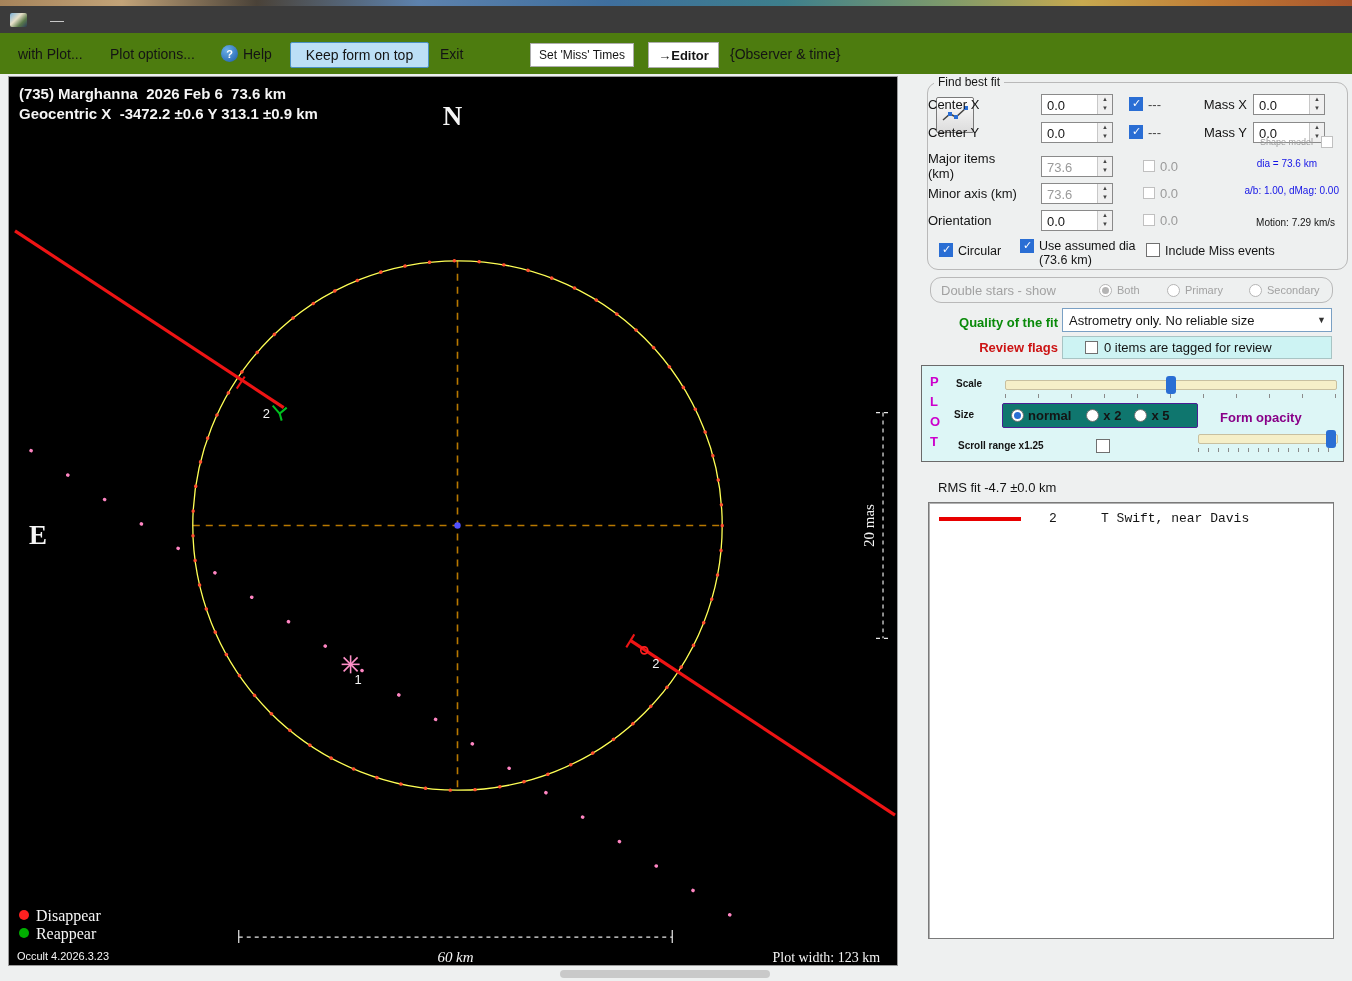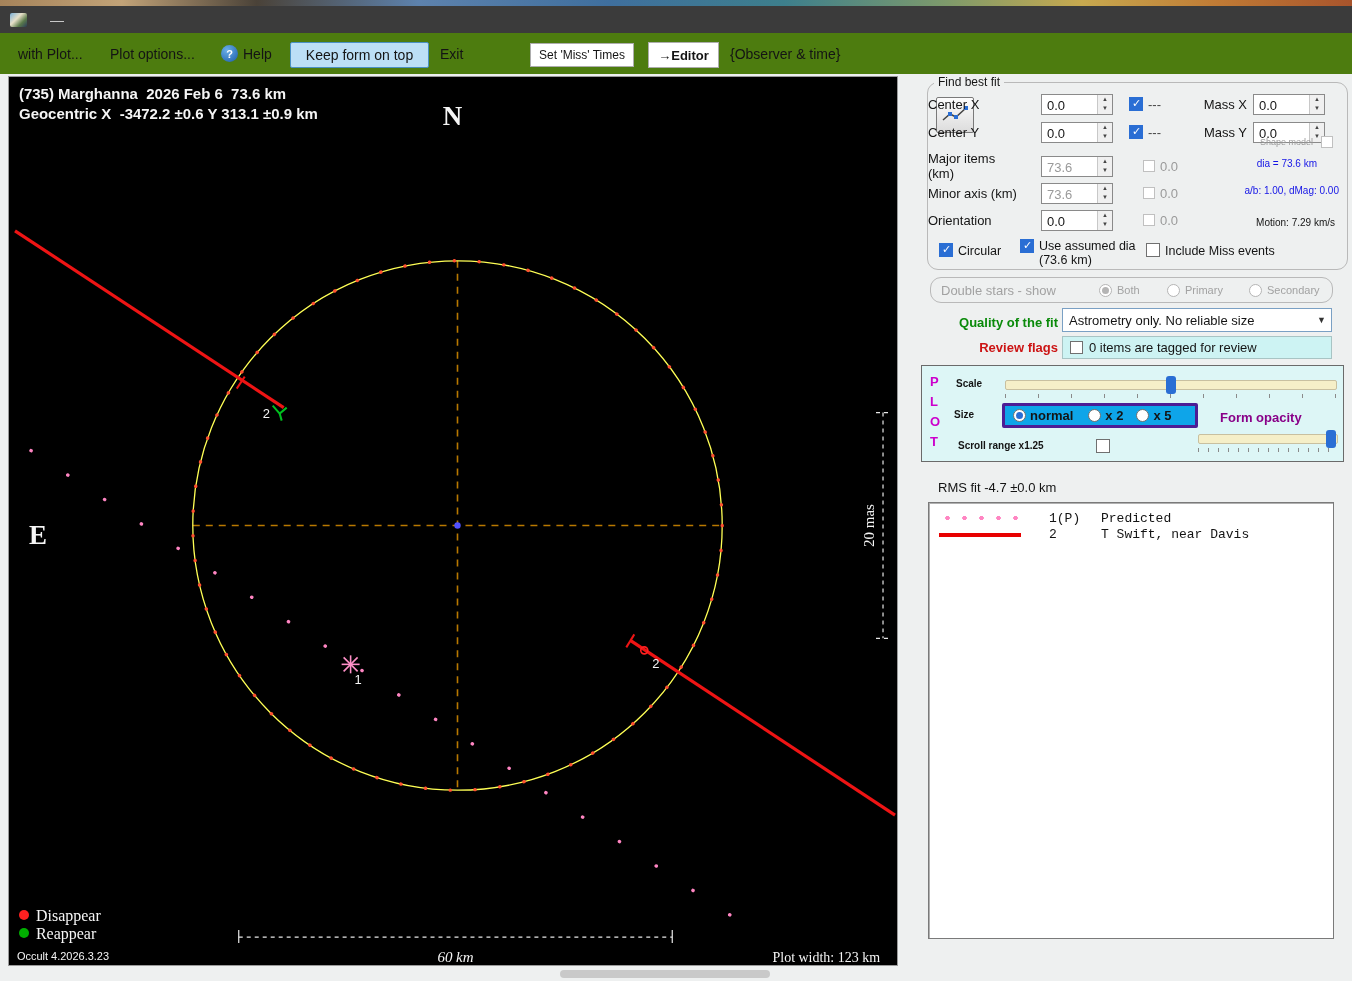--- a/index.html
+++ b/index.html
@@ -77,30 +77,30 @@
   .radio.dis.sel::after{background:#b5b5b5}
   .ds-item{display:flex;gap:5px;align-items:center;position:absolute}
 
   .quality-label{position:absolute;left:13px;top:239px;width:130px;text-align:right;font-weight:bold;color:#0a8a0a}
   .combo{position:absolute;left:147px;top:232px;width:270px;height:24px;background:#fff;border:1px solid #7aa0c4;display:flex;align-items:center}
   .combo .ctext{flex:1;padding-left:6px;font-size:13px}
   .combo .carrow{width:19px;text-align:center;font-size:9px;color:#333}
   .combo .carrow::before{content:"▼"}
 
   .review-label{position:absolute;left:13px;top:264px;width:130px;text-align:right;font-weight:bold;color:#cc1414}
-  .review-box{position:absolute;left:147px;top:260px;width:270px;height:23px;background:#cdf3f3;border:1px solid #a8c4c4;display:flex;align-items:center;gap:6px;padding-left:7px}
+  .review-box{position:absolute;left:147px;top:260px;width:270px;height:23px;background:#cdf3f3;border:1px solid #a8c4c4;display:flex;align-items:center;gap:6px;padding-left:22px}
 
   .pc-box{position:absolute;left:6px;top:289px;width:423px;height:97px;background:#ddf6f6;border:1px solid #6a6a6a}
   .plot-letters{position:absolute;left:8px;top:6px;display:flex;flex-direction:column;color:#cc00cc;font-weight:bold;font-size:13px;line-height:20px}
   .pc-label{position:absolute;font-weight:bold;font-size:10px}
   .slider{position:absolute;height:10px;background:#f5efc8;border:1px solid #c8c0a0;border-radius:2px}
   .thumb{position:absolute;top:-5px;width:10px;height:18px;background:#2a6ed4;border-radius:3px}
   .ticks{position:absolute;height:4px;background-image:repeating-linear-gradient(90deg,#8a8a8a 0 1px,transparent 1px 33px)}
   .ticks.fine{background-image:repeating-linear-gradient(90deg,#8a8a8a 0 1px,transparent 1px 10px)}
-  .size-box{position:absolute;left:80px;top:37px;width:196px;height:25px;background:#0ea5e9;border:3px solid #4c1d95;border-radius:2px;display:flex;align-items:center;gap:5px;padding-left:8px}
+  .size-box{position:absolute;left:80px;top:37px;width:196px;height:25px;background:#0f766e;border:1px solid #4c1d95;border-radius:2px;display:flex;align-items:center;gap:5px;padding-left:8px}
   .size-box .ritem{display:flex;gap:4px;align-items:center;font-weight:bold}
   .opacity-label{position:absolute;left:298px;top:44px;font-weight:bold;color:#880088}
 
   .rms-label{position:absolute;left:23px;top:404px;font-size:13px}
   .legendbox{position:absolute;left:13px;top:426px;width:406px;height:437px;background:#fff;border:1px solid #7a7a7a;box-shadow:inset 1px 1px 0 #b0b0b0;font-family:"Liberation Mono",monospace;font-size:13px;padding-top:7px}
   .leg-row{display:flex;align-items:center;height:16px;padding-left:10px}
   .leg-sample{width:82px;height:6px;margin-right:28px;flex:none}
   .leg-dots{background-image:radial-gradient(circle,#ff85c2 2px,transparent 2.5px);background-size:17px 6px;background-repeat:repeat-x;background-position:0 0}
   .leg-line{height:4px;background:#e80000;margin-top:1px}
   .leg-num{width:52px;flex:none}
@@ -363,25 +363,20 @@
       <span class="cb" style="position:absolute;left:174px;top:73px"></span>
       <div class="slider" style="left:276px;top:68px;width:140px">
         <div class="thumb" style="left:127px"></div>
       </div>
       <div class="ticks fine" style="left:276px;top:82px;width:140px"></div>
     </div>
 
     <div class="rms-label">RMS fit -4.7 ±0.0 km</div>
     <div class="legendbox">
       <div class="leg-row">
-        <span class="leg-sample leg-dots"></span>
-        <span class="leg-num">1(P)</span>
-        <span>Predicted</span>
-      </div>
-      <div class="leg-row">
         <span class="leg-sample leg-line"></span>
         <span class="leg-num">2</span>
         <span>T Swift, near Davis</span>
       </div>
     </div>
   </div>
 
   <div class="hscroll"></div>
 </div>
 

